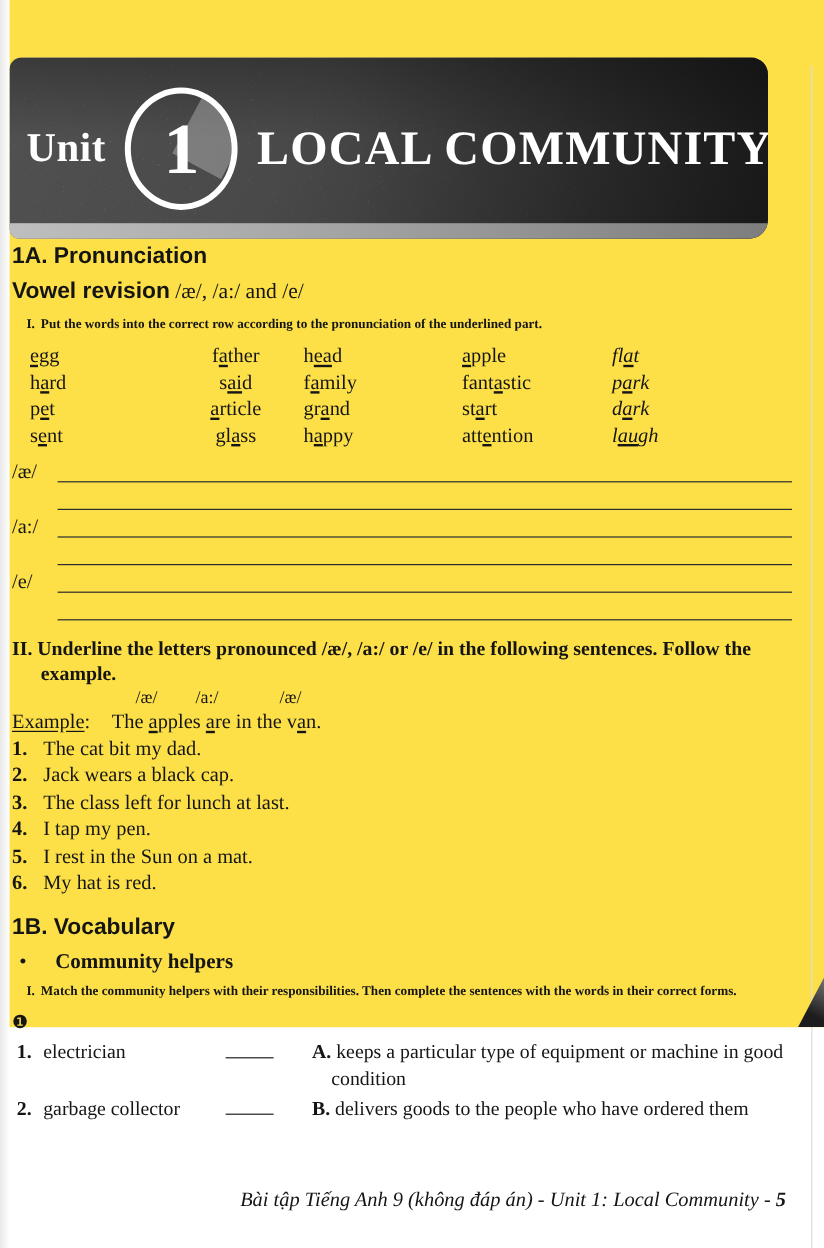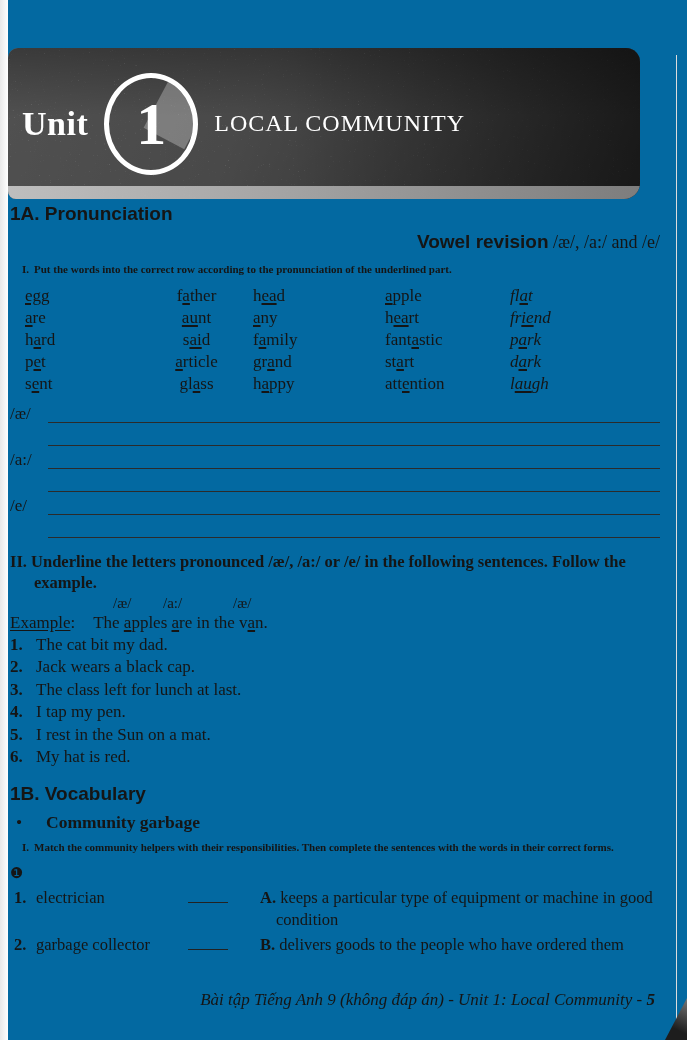--- a/index.html
+++ b/index.html
@@ -1,17 +1,17 @@
 <!DOCTYPE html>
 <html><head>
 <meta charset="utf-8">
 <style>
   html,body{margin:0;padding:0;}
   body{width:687px;height:1040px;background:#ffffff;overflow:hidden;}
-  .page{position:relative;width:687px;height:1040px;background:#0369a1;
+  .page{position:relative;width:687px;height:856px;background:#fde047;
         font-family:"Liberation Serif",serif;color:#151515;}
   .edge-left{position:absolute;left:0;top:0;width:8px;height:1040px;
         background:linear-gradient(to right,#e9e9e9,#ffffff);}
   .edge-right{position:absolute;left:676px;top:55px;width:1px;height:985px;background:#dcdcdc;}
   .page-curl{position:absolute;right:0;bottom:0;width:22px;height:42px;
         clip-path:polygon(100% 0,100% 100%,0 100%);
         background:linear-gradient(205deg,#777 0%,#1d1d1d 70%);}
 
   
   .banner{position:absolute;left:8px;top:48px;width:632px;height:151px;
@@ -24,27 +24,27 @@
   .banner-bevel{position:absolute;left:0;right:0;bottom:0;height:13px;
         background:linear-gradient(to right,#d2d2d2,#8f8f8f);opacity:.85;}
   .banner-content{position:absolute;inset:0;display:flex;align-items:center;padding-left:14px;}
   .unit-word{font-weight:bold;font-size:34px;color:#fff;letter-spacing:.5px;}
   .unit-circle{width:84px;height:92px;border:5px solid #fff;border-radius:50%;
         margin:0 16px 0 16px;display:flex;align-items:center;justify-content:center;
         position:relative;overflow:hidden;flex:0 0 auto;}
   .unit-circle .wedge{position:absolute;right:-8px;top:4px;width:46px;height:60px;
         background:rgba(255,255,255,.28);transform:rotate(28deg);}
   .unit-number{font-weight:bold;font-size:60px;color:#fff;position:relative;line-height:1;}
-  .banner-title{font-weight:normal;font-size:24px;color:#fff;letter-spacing:1px;white-space:nowrap;}
+  .banner-title{font-weight:bold;font-size:40px;color:#fff;letter-spacing:1px;white-space:nowrap;}
 
   
   .content{position:absolute;left:10px;top:202px;width:650px;}
   .h-sans{font-family:"Liberation Sans",sans-serif;font-weight:bold;font-size:19px;
         line-height:24px;margin-bottom:4px;}
-  .subhead{line-height:24px;margin-bottom:4px;font-size:18px;text-align:right;}
+  .subhead{line-height:24px;margin-bottom:4px;font-size:18px;}
   .subhead .b{font-family:"Liberation Sans",sans-serif;font-weight:bold;font-size:19px;}
   .instr{font-weight:bold;font-size:11px;line-height:22px;margin-bottom:5px;
         padding-left:22px;text-indent:-22px;margin-left:12px;}
   .instr .tasknum{margin-right:5px;}
 
   .word-grid{margin-left:15px;font-size:17px;}
   .wg-row{display:flex;line-height:22px;}
   .wg-row .c0{width:115px;}.wg-row .c1{width:113px;text-align:center;}.wg-row .c2{width:132px;}
   .wg-row .c3{width:125px;}.wg-row .c4{flex:1;font-style:italic;}
   .ul{text-decoration:underline;text-decoration-thickness:1.5px;text-underline-offset:2px;}
@@ -120,27 +120,20 @@
 
     <div class="word-grid" id="word-grid">
         <div class="wg-row">
           <div class="c0"><span><span class="ul">egg</span></span></div>
           <div class="c1"><span>f<span class="ul">a</span>ther</span></div>
           <div class="c2"><span>h<span class="ul">ea</span>d</span></div>
           <div class="c3"><span><span class="ul">a</span>pple</span></div>
           <div class="c4"><span>fl<span class="ul">a</span>t</span></div>
         </div>
         <div class="wg-row">
-          <div class="c0"><span><span class="ul">a</span>re</span></div>
-          <div class="c1"><span><span class="ul">au</span>nt</span></div>
-          <div class="c2"><span><span class="ul">a</span>ny</span></div>
-          <div class="c3"><span>h<span class="ul">ea</span>rt</span></div>
-          <div class="c4"><span>fr<span class="ul">ie</span>nd</span></div>
-        </div>
-        <div class="wg-row">
           <div class="c0"><span>h<span class="ul">a</span>rd</span></div>
           <div class="c1"><span>s<span class="ul">ai</span>d</span></div>
           <div class="c2"><span>f<span class="ul">a</span>mily</span></div>
           <div class="c3"><span>fant<span class="ul">a</span>stic</span></div>
           <div class="c4"><span>p<span class="ul">a</span>rk</span></div>
         </div>
         <div class="wg-row">
           <div class="c0"><span>p<span class="ul">e</span>t</span></div>
           <div class="c1"><span><span class="ul">a</span>rticle</span></div>
           <div class="c2"><span>gr<span class="ul">a</span>nd</span></div>
@@ -219,21 +212,21 @@
             <span class="num">6.</span>
             <span>My hat is red.</span>
           </div>
         </div>
     </div>
 
     <div class="sec1b">
       <div class="h-sans">1B. Vocabulary</div>
       <div class="bullet-row">
           <span class="bullet">•</span>
-          <span class="bullet-text">Community garbage</span>
+          <span class="bullet-text">Community helpers</span>
         </div>
       <div class="instr" style="padding-left:18px;text-indent:-18px;margin-top:2px;"><span class="tasknum">I.</span><span>Match the community helpers with their responsibilities. Then complete the sentences with the words in their correct forms.</span></div>
       <div class="marker">❶</div>
       <div class="match" id="match">
           <div class="match-row">
             <span class="m-num">1.</span>
             <span class="m-term">electrician</span>
             <span class="m-blank-col"><span class="m-blank"></span></span>
             <span class="m-opt"><span class="b">A.</span> keeps a particular type of equipment or machine in good condition</span>
           </div>

